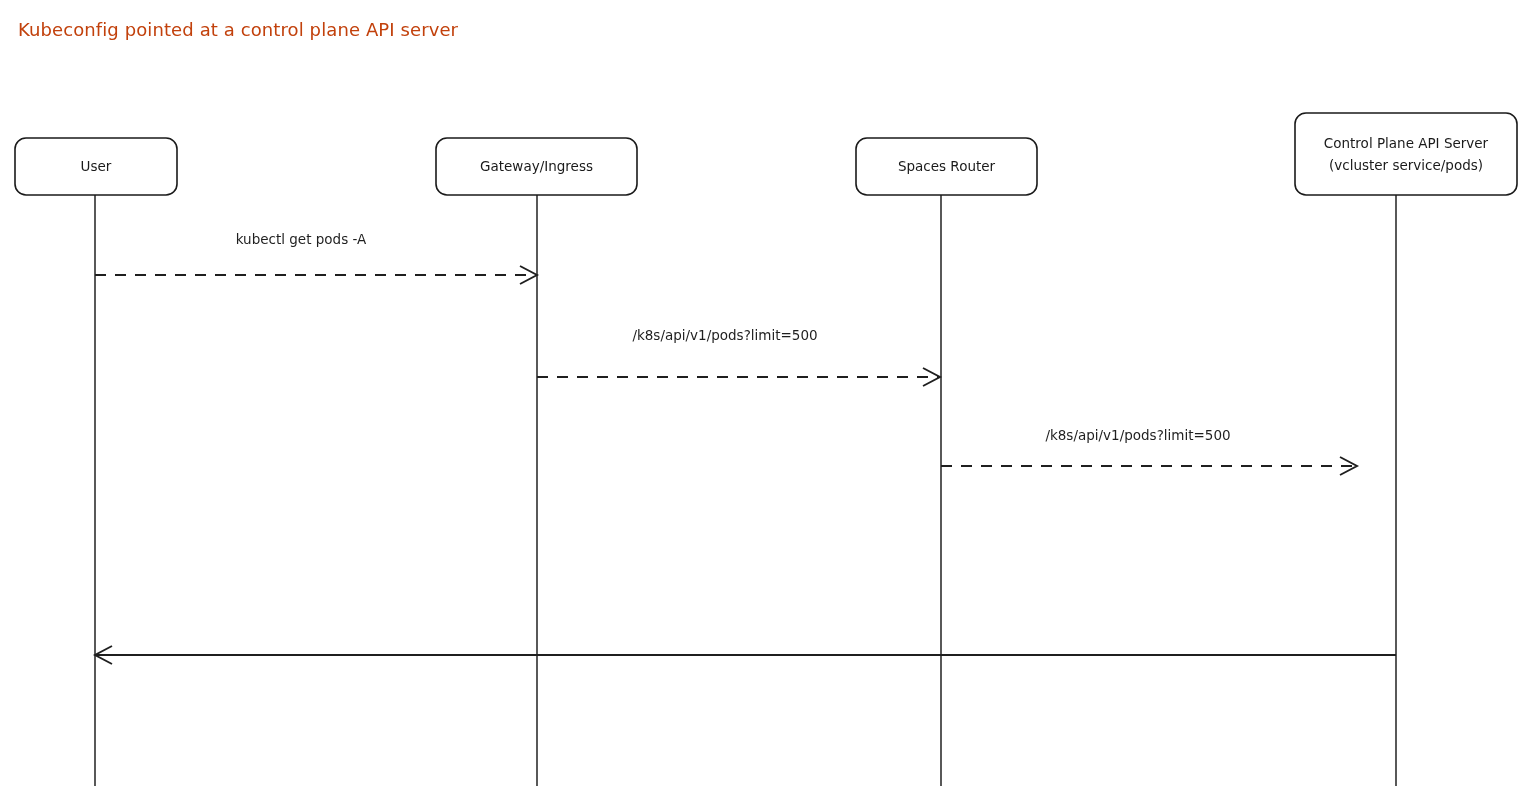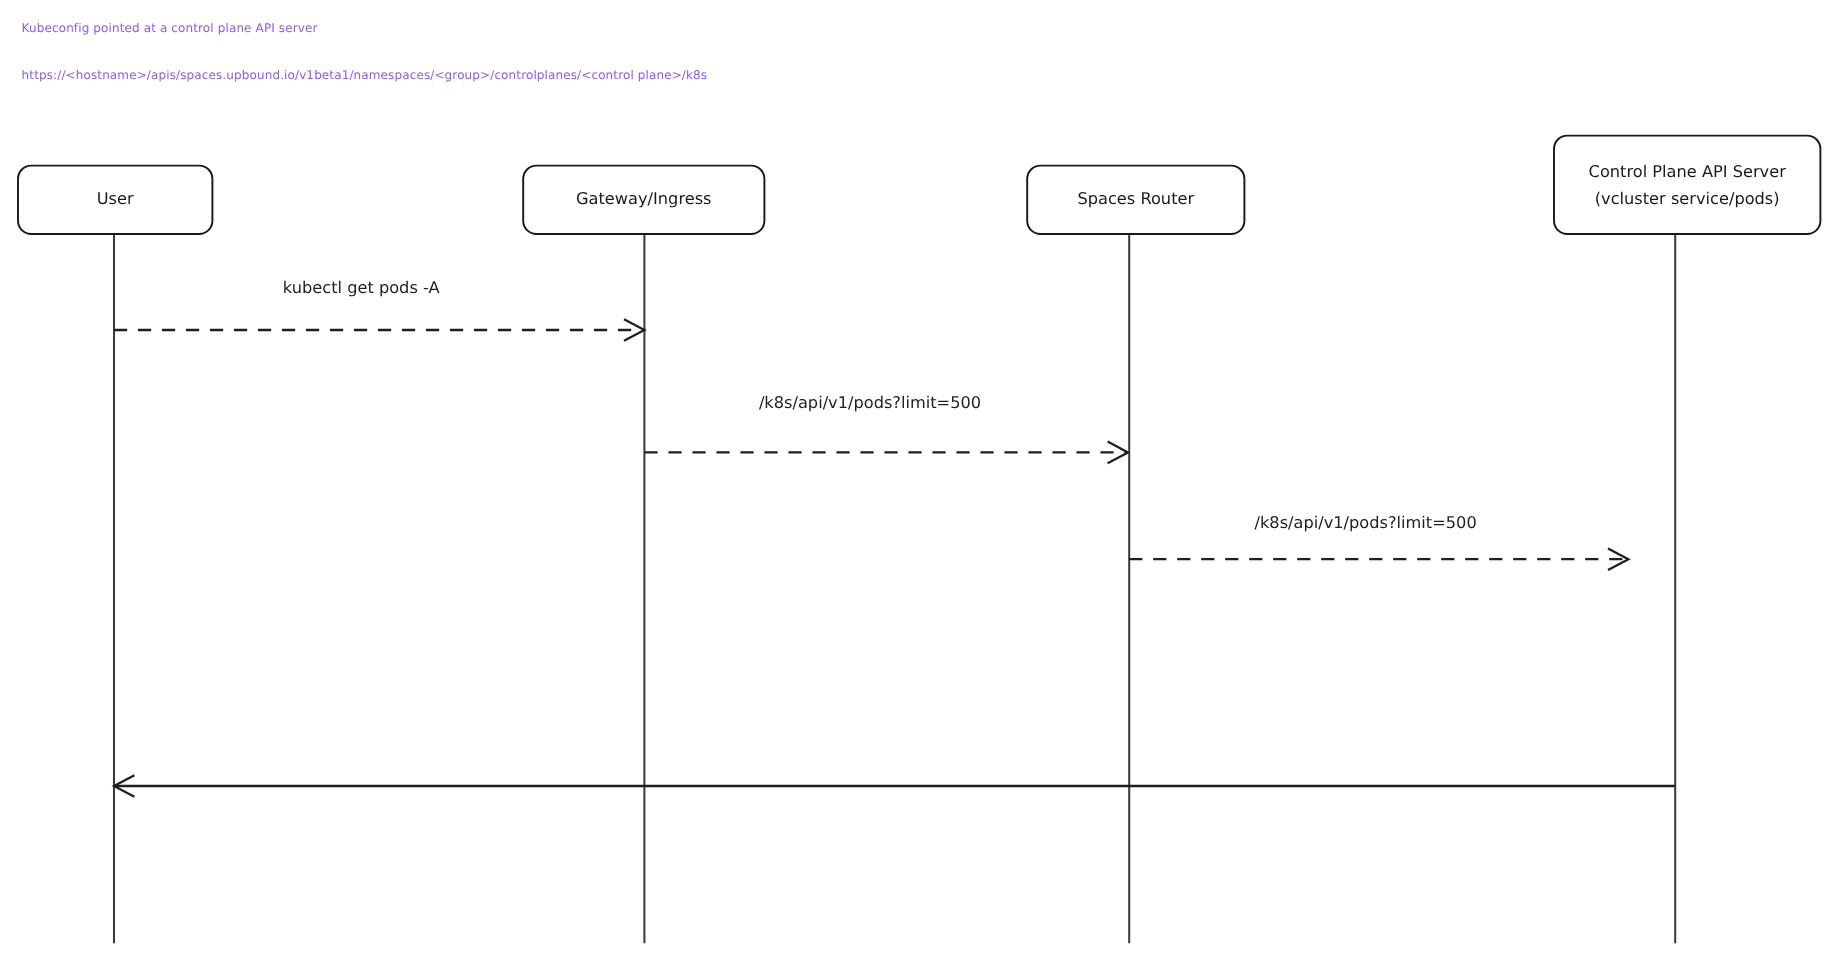--- a/index.html
+++ b/index.html
@@ -14,22 +14,22 @@
     font-family: "DejaVu Sans", "Liberation Sans", sans-serif;
     color: #1a1a1a;
     overflow: hidden;
   }
   #diagram-root {
     position: absolute;
     inset: 0;
   }
   .header-line {
     position: absolute;
-    font-size: 10px;
-    color: #8b5cf6;
+    font-size: 18px;
+    color: #c2410c;
     white-space: nowrap;
     letter-spacing: 0.1px;
   }
   #header-title { left: 18px; top: 19px; }
   #header-url   { left: 18px; top: 58px; }
 
   svg#seq-canvas {
     position: absolute;
     left: 0;
     top: 0;
@@ -77,21 +77,20 @@
     text-anchor: middle;
   }
 </style>
 </head>
 <body>
 
 <div id="diagram-root">
 
   <div class="header-line" id="header-title">Kubeconfig pointed at a control plane API server</div>
 
-  <div class="header-line" id="header-url">https://&lt;hostname&gt;/apis/spaces.upbound.io/v1beta1/namespaces/&lt;group&gt;/controlplanes/&lt;control plane&gt;/k8s</div>
 
   <svg id="seq-canvas" viewBox="0 0 1532 803">
     <g id="lifelines-layer">
         <line x1="95" y1="195" x2="95" y2="786" class="lifeline"></line>
         <line x1="537" y1="195" x2="537" y2="786" class="lifeline"></line>
         <line x1="941" y1="195" x2="941" y2="786" class="lifeline"></line>
         <line x1="1396" y1="195" x2="1396" y2="786" class="lifeline"></line>
       </g>
     <g id="messages-layer">
         <g>

